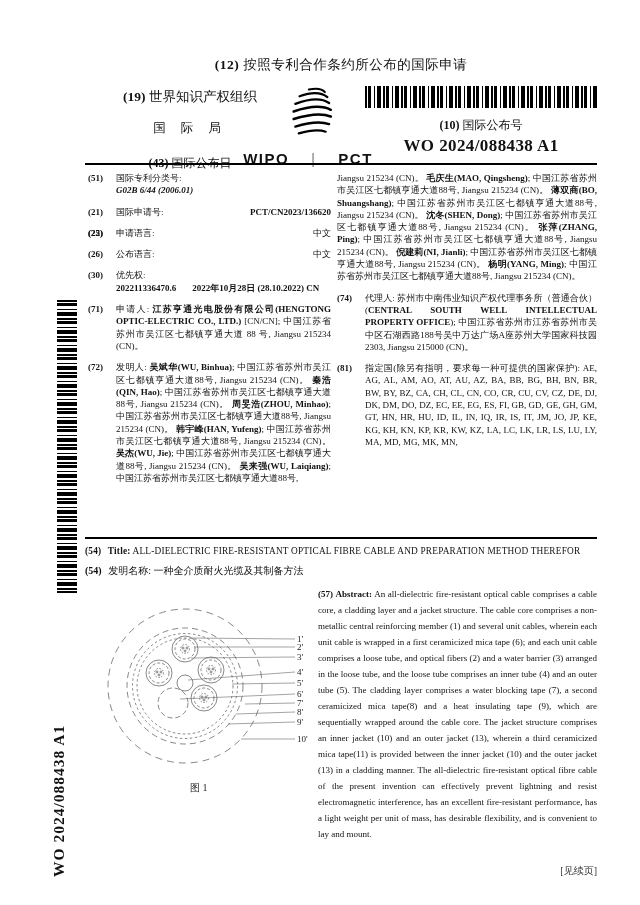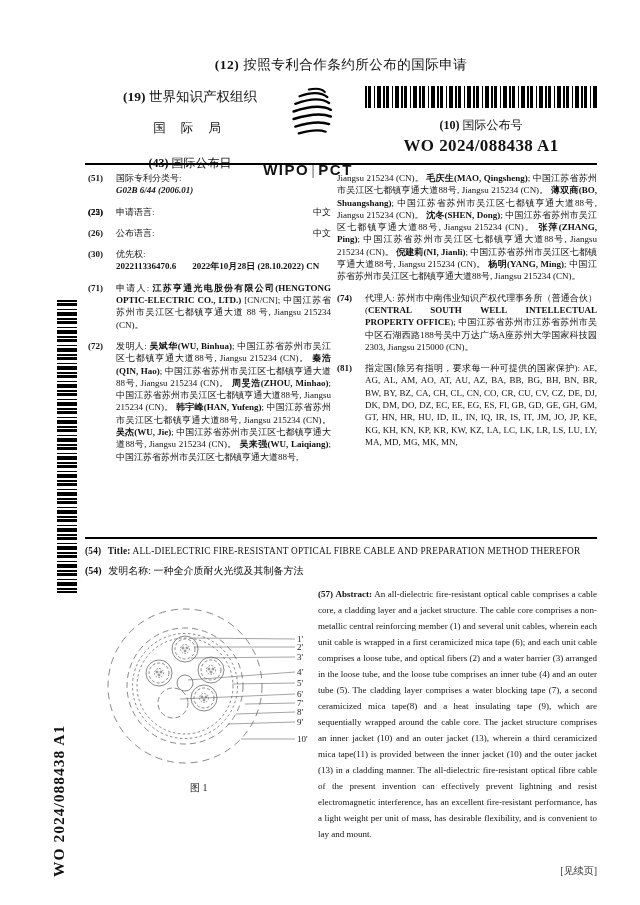--- a/index.html
+++ b/index.html
@@ -9,21 +9,21 @@
   .tag{font-weight:bold;}
   
   .doc-type{position:absolute;top:56px;left:85px;width:512px;text-align:center;font-size:13.5px;letter-spacing:.5px;}
   .org-block{position:absolute;top:88px;left:92px;width:196px;text-align:center;}
   .org-line{font-size:13.5px;}
   .bureau{font-size:12.5px;letter-spacing:6px;margin-top:14px;}
   .pubdate-label{font-size:12px;margin-top:18px;}
   .pubdate{font-size:12px;font-weight:bold;margin-top:2px;}
   .logo-block{position:absolute;top:84px;left:252px;width:112px;text-align:center;}
   .logo-text{font-family:"Liberation Sans","DejaVu Sans",sans-serif;font-size:15px;font-weight:bold;
-             letter-spacing:1.5px;margin-top:13px;display:flex;justify-content:center;align-items:center;gap:2px;}
+             letter-spacing:1.5px;margin-top:2px;display:flex;justify-content:center;align-items:center;gap:22px;}
   .logo-div{font-weight:normal;color:#777;font-size:14px;}
   .pubno-block{position:absolute;top:86px;left:365px;width:232px;text-align:center;}
   .barcode-top{height:22px;width:232px;
     background:repeating-linear-gradient(90deg,#000 0 2px,#fff 2px 3px,#000 3px 6px,#fff 6px 9px,#000 9px 10px,#fff 10px 12px,#000 12px 16px,#fff 16px 18px);}
   .pubno-label{font-size:12px;margin-top:9px;}
   .pubno{font-size:17px;font-weight:bold;margin-top:2px;letter-spacing:.4px;}
   .rule{position:absolute;left:85px;width:512px;height:2px;background:#000;}
   .rule-top{top:163px;}
   .rule-mid{top:537px;height:1.6px;}
   
@@ -100,20 +100,27 @@
   <div class="rule rule-top"></div>
 
   <div class="barcode-side"></div>
   <div class="side-pubno">WO 2024/088438 A1</div>
 
   <div class="col col-left">
     <div class="field">
       <span class="tag">(51)</span>
       <div>国际专利分类号:</div>
       <div class="val-bi">G02B 6/44 (2006.01)</div>
+    </div>
+    <div class="field">
+      <span class="tag">(21)</span>
+      <div class="kv">
+        <span>国际申请号:</span>
+        <span class="val val-b">PCT/CN2023/136620</span>
+      </div>
     </div>
     <div class="field">
       <span class="tag">(22)</span>
     </div>
     <div class="field">
       <span class="tag">(25)</span>
       <div class="kv">
         <span>申请语言:</span>
         <span class="val">中文</span>
       </div>

